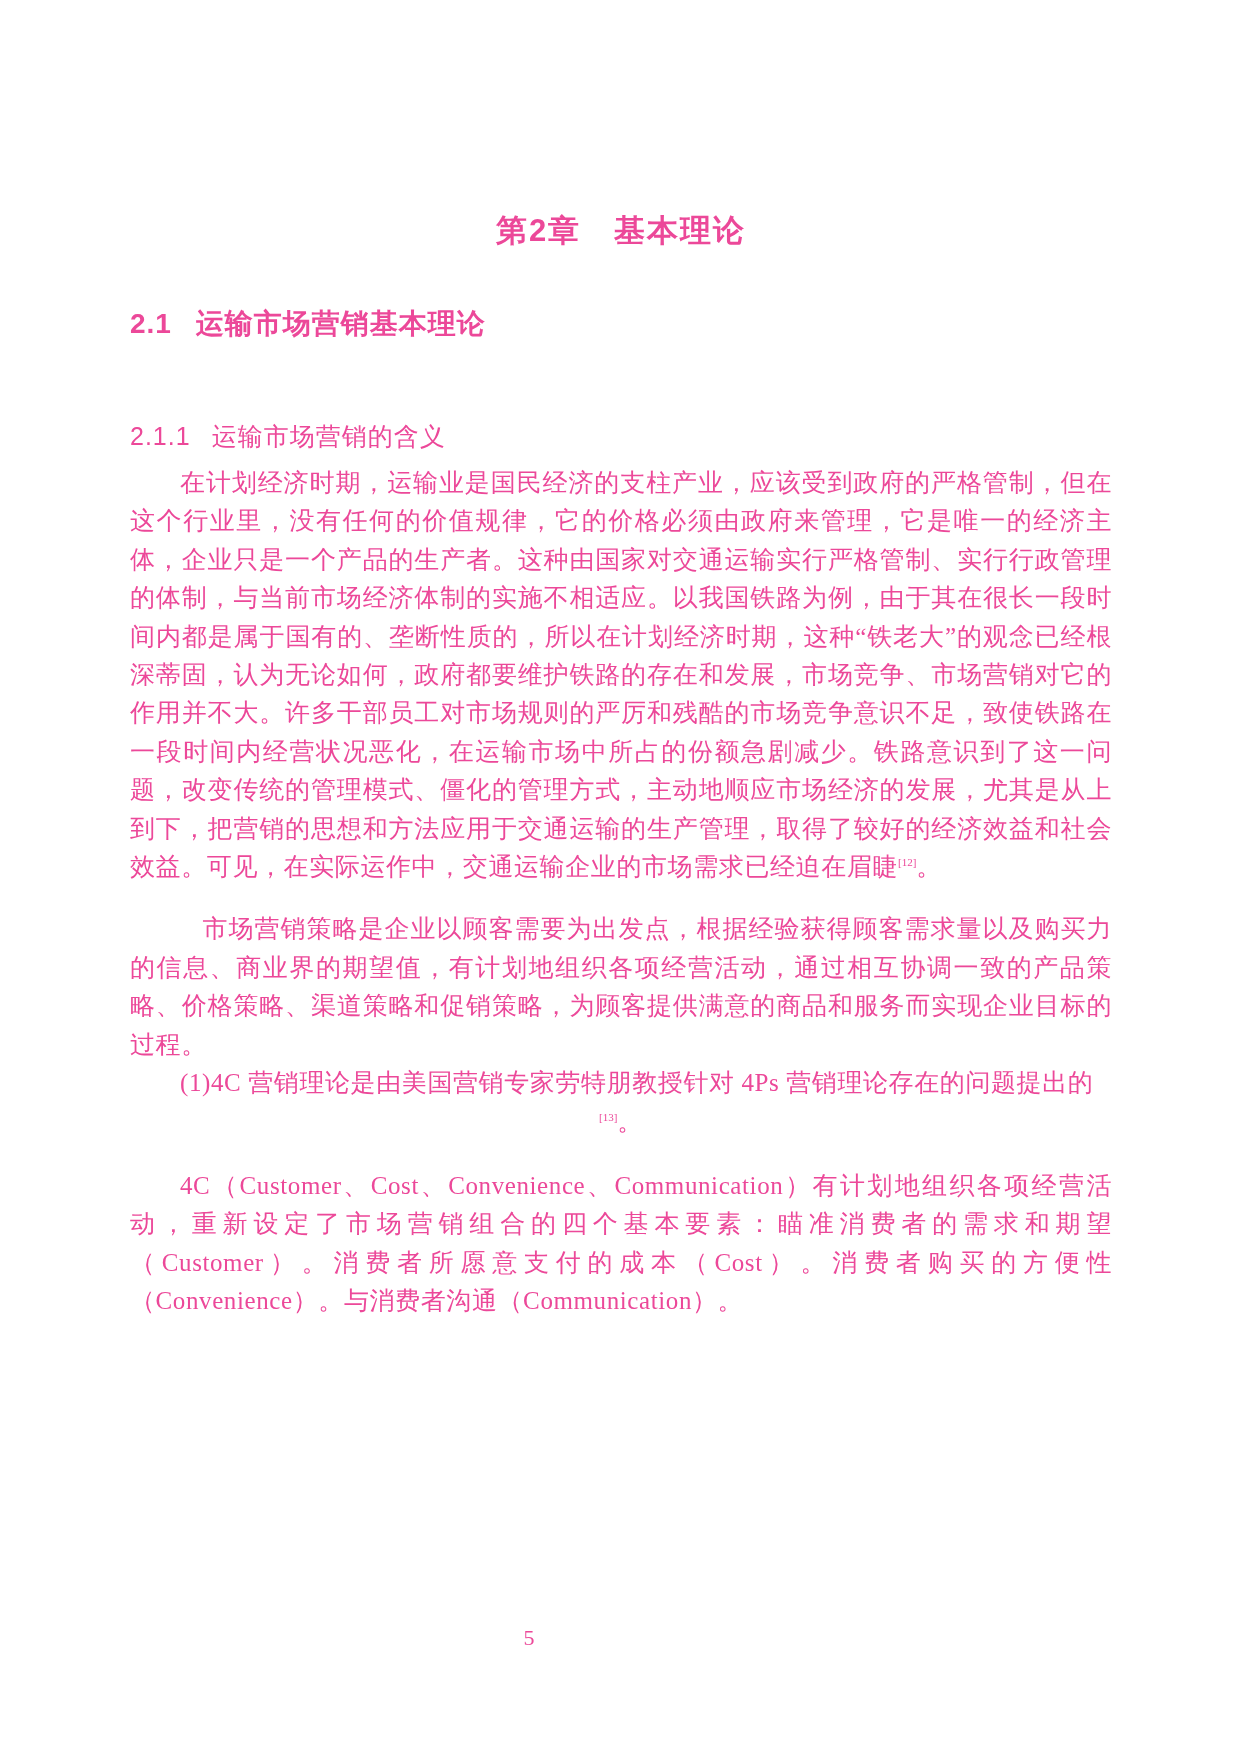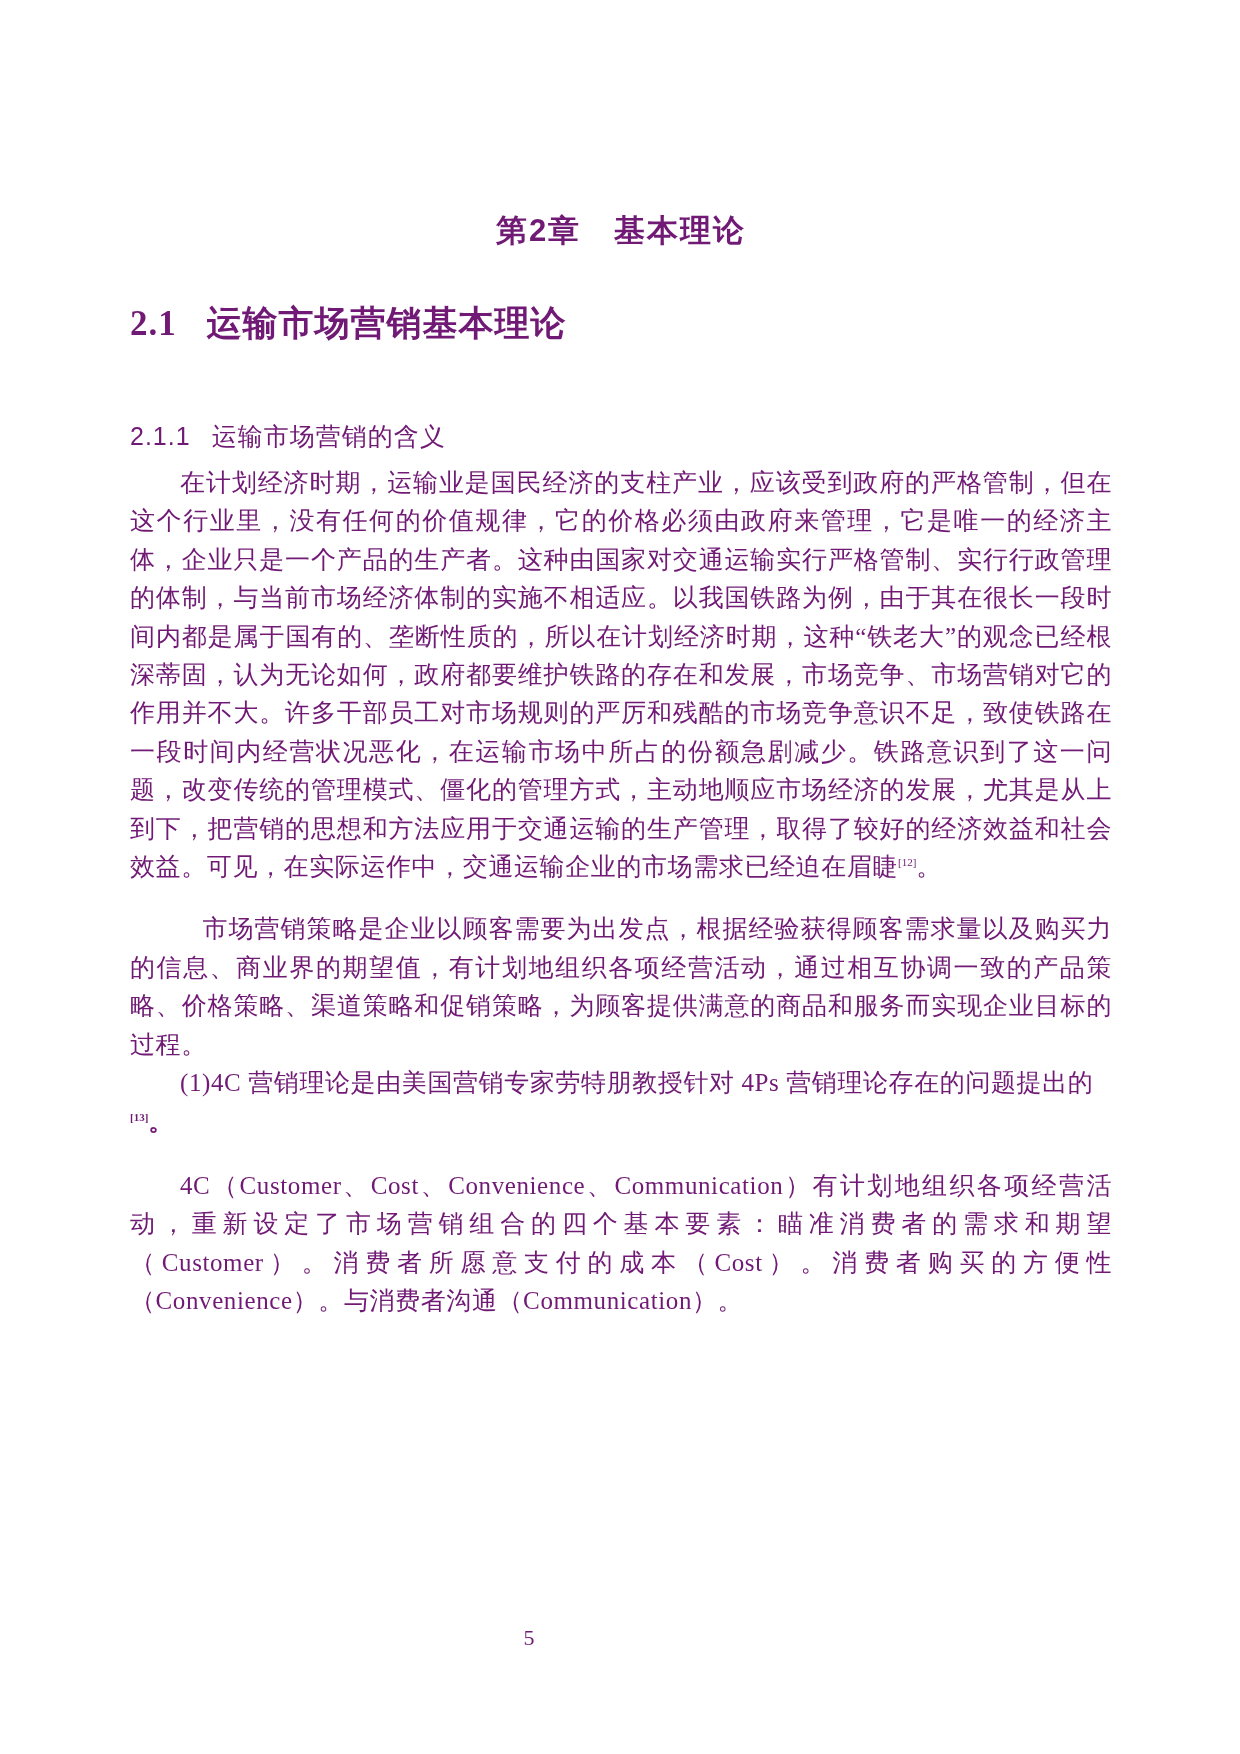--- a/index.html
+++ b/index.html
@@ -7,38 +7,38 @@
     padding: 0;
     background: #ffffff;
   }
   .page {
     position: relative;
     width: 1240px;
     height: 1754px;
     background: #ffffff;
     box-sizing: border-box;
     padding: 208px 128px 0 130px;
-    color: #701a75;
+    color: #ec4899;
     font-family: "Liberation Serif", "DejaVu Serif", serif;
     overflow: hidden;
   }
   .chapter-title {
     margin: 0;
     font-family: "Liberation Sans", "DejaVu Sans", sans-serif;
     font-weight: bold;
     font-size: 31px;
     line-height: 46px;
     text-align: center;
     letter-spacing: 2px;
   }
   .sec-heading {
     margin: 50px 0 0 0;
-    font-family: Liberation Serif, serif;
+    font-family: Liberation Sans, sans-serif;
     font-weight: bold;
-    font-size: 35px;
+    font-size: 28px;
     line-height: 40px;
     letter-spacing: 1px;
   }
   .sub-heading {
     margin: 74px 0 0 0;
     font-family: "Liberation Sans", "DejaVu Sans", sans-serif;
     font-weight: normal;
     font-size: 25px;
     line-height: 36px;
     letter-spacing: 1px;
@@ -63,22 +63,21 @@
   .body-par.big-indent {
     text-indent: 2.9em;
     margin-top: 24px;
   }
   .body-par.oneline {
     white-space: nowrap;
     text-align: left;
   }
   .body-par.ref-line {
     text-indent: 0;
-    text-align: left;
-    font-weight: bold;
+    text-align: center;
   }
   .body-par.after-ref {
     margin-top: 26px;
   }
   sup.ref {
     font-size: 11px;
     line-height: 0;
     vertical-align: super;
     letter-spacing: 0;
   }

